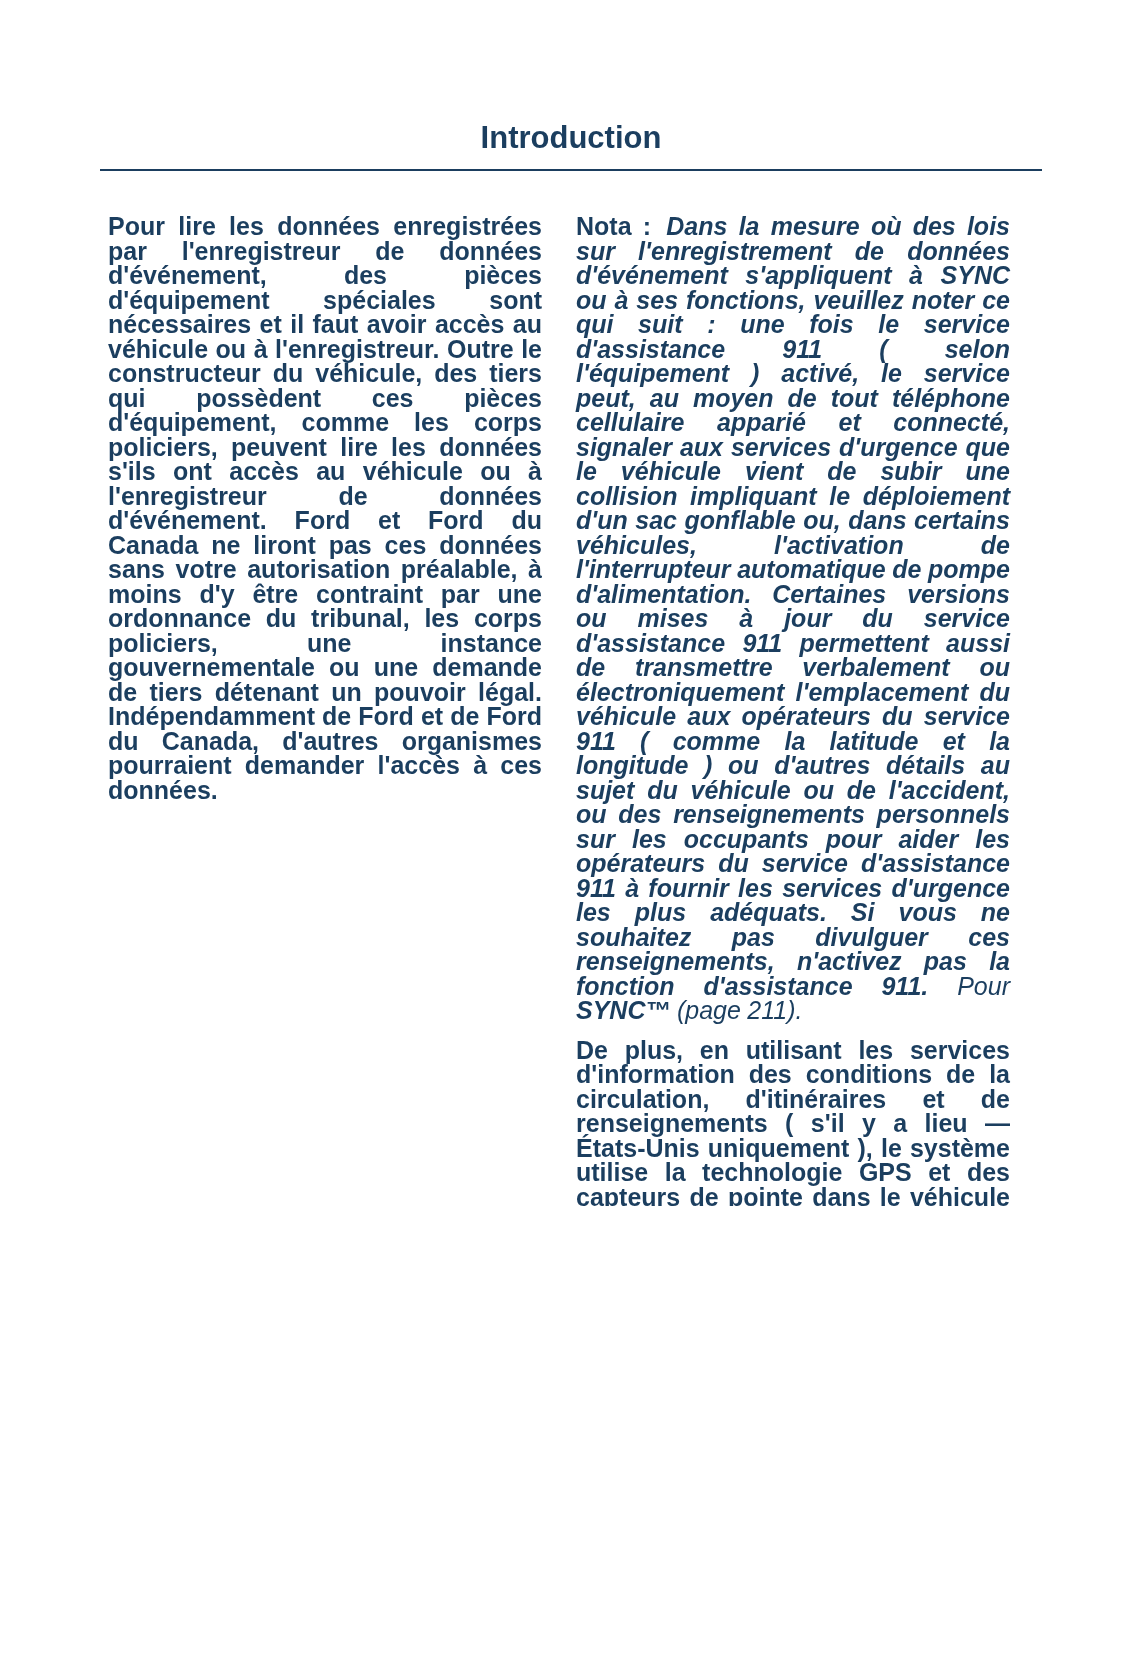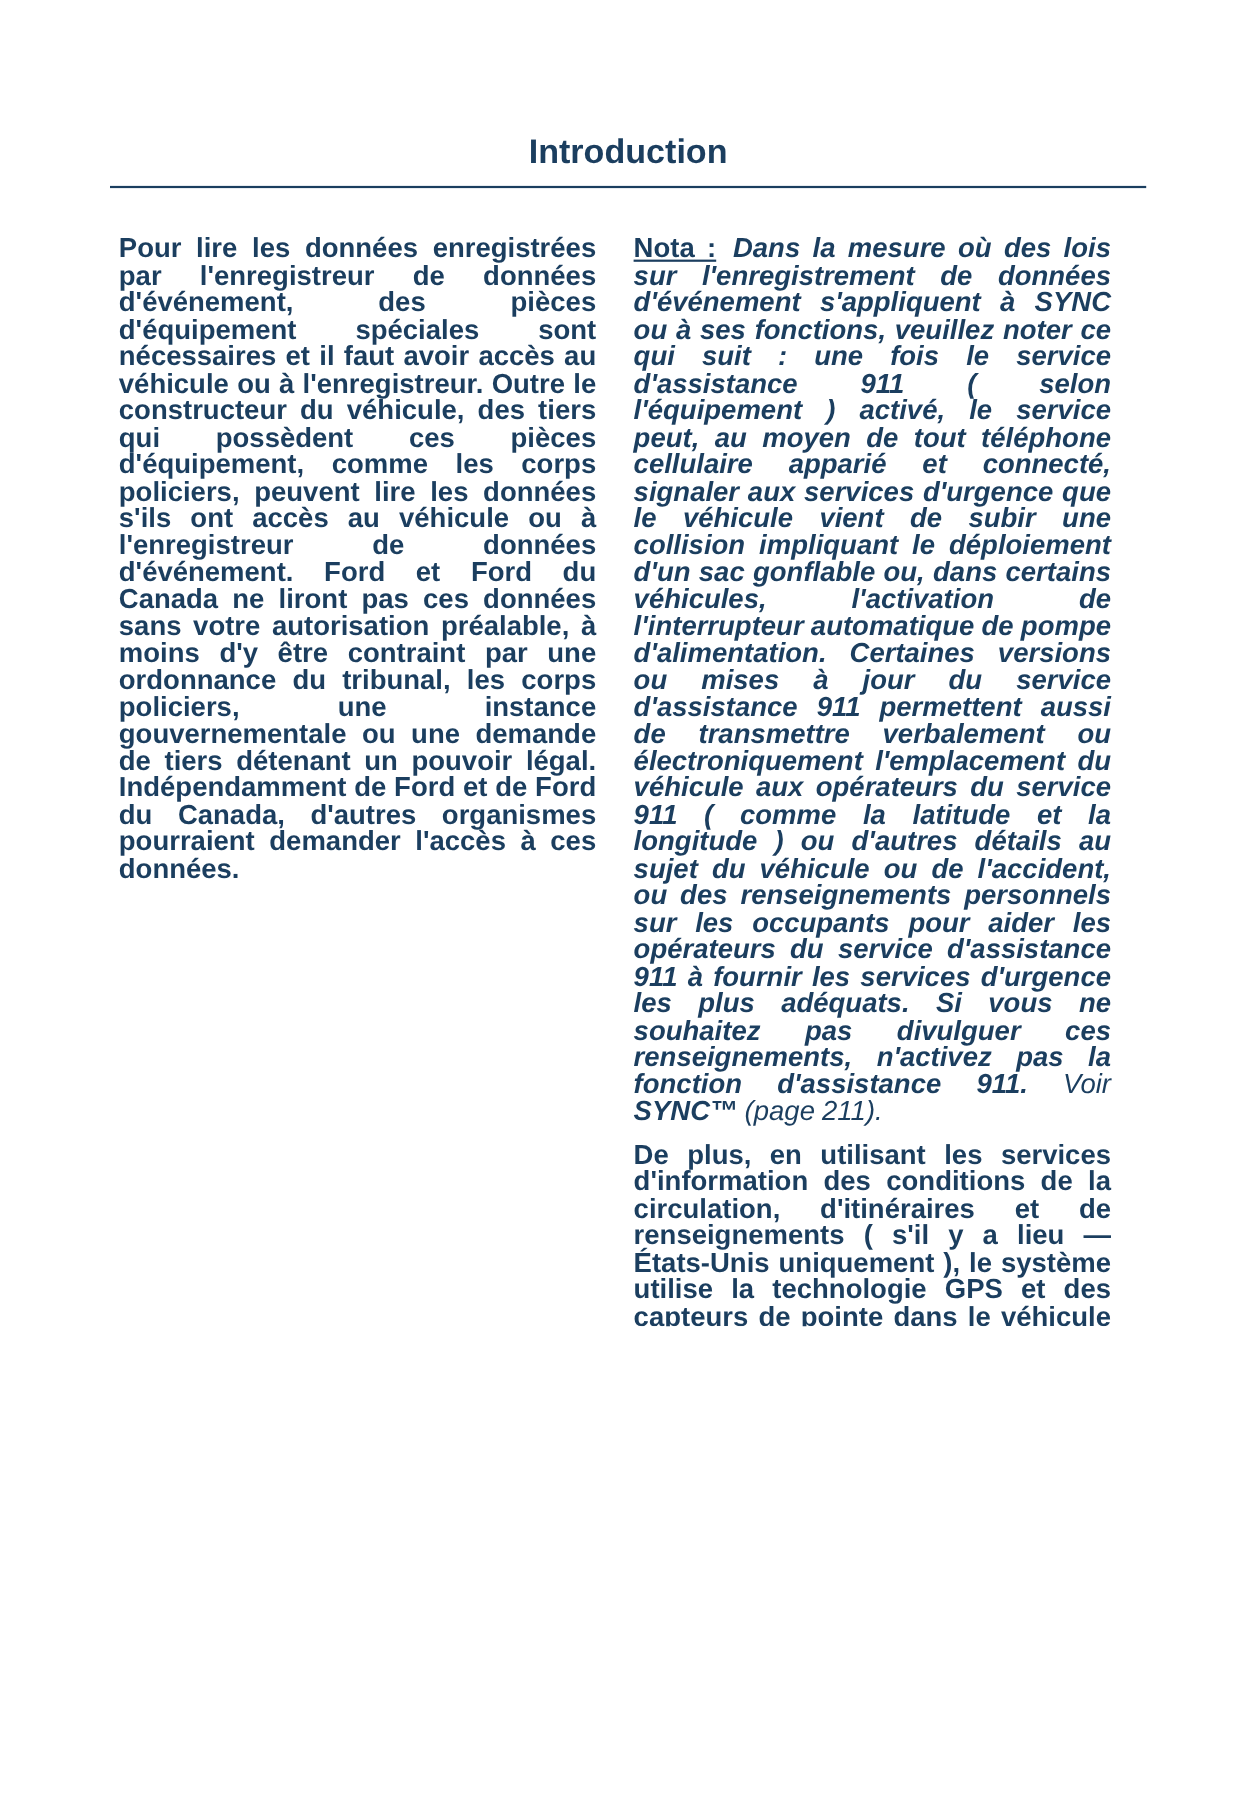--- a/index.html
+++ b/index.html
@@ -47,21 +47,20 @@
     font-weight: bold;
     text-align: justify;
     word-spacing: -0.5px;
   }
   .para + .para { margin-top: 15px; }
   .note { font-style: italic; }
   .nota-label {
     font-style: normal;
     font-weight: bold;
     padding-right: 4px;
-    text-decoration: underline;
   }
   .ref-prefix, .ref-page {
     font-weight: normal;
     font-style: italic;
   }
   .ref-name { font-weight: bold; font-style: italic; }
   .page-number {
     position: absolute;
     top: 1378px;
     left: 0;
@@ -94,21 +93,21 @@
   <main class="columns">
 
     <section class="col col-left">
       <p class="para">Pour lire les données enregistrées par l'enregistreur de données d'événement, des pièces d'équipement spéciales sont nécessaires et il faut avoir accès au véhicule ou à l'enregistreur. Outre le constructeur du véhicule, des tiers qui possèdent ces pièces d'équipement, comme les corps policiers, peuvent lire les données s'ils ont accès au véhicule ou à l'enregistreur de données d'événement. Ford et Ford du Canada ne liront pas ces données sans votre autorisation préalable, à moins d'y être contraint par une ordonnance du tribunal, les corps policiers, une instance gouvernementale ou une demande de tiers détenant un pouvoir légal. Indépendamment de Ford et de Ford du Canada, d'autres organismes pourraient demander l'accès à ces données.</p>
     </section>
 
     <section class="col col-right">
       <p class="para note">
         <strong class="nota-label">Nota :</strong>
         <span class="note-body">Dans la mesure où des lois sur l'enregistrement de données d'événement s'appliquent à SYNC ou à ses fonctions, veuillez noter ce qui suit : une fois le service d'assistance 911 ( selon l'équipement ) activé, le service peut, au moyen de tout téléphone cellulaire apparié et connecté, signaler aux services d'urgence que le véhicule vient de subir une collision impliquant le déploiement d'un sac gonflable ou, dans certains véhicules, l'activation de l'interrupteur automatique de pompe d'alimentation. Certaines versions ou mises à jour du service d'assistance 911 permettent aussi de transmettre verbalement ou électroniquement l'emplacement du véhicule aux opérateurs du service 911 ( comme la latitude et la longitude ) ou d'autres détails au sujet du véhicule ou de l'accident, ou des renseignements personnels sur les occupants pour aider les opérateurs du service d'assistance 911 à fournir les services d'urgence les plus adéquats. Si vous ne souhaitez pas divulguer ces renseignements, n'activez pas la fonction d'assistance 911.</span>
-        <span class="ref-prefix">Voir</span>
+        <span class="ref-prefix">Pour</span>
         <span class="ref-name">SYNC™</span>
         <span class="ref-page">(page 211).</span>
       </p>
       <p class="para">De plus, en utilisant les services d'information des conditions de la circulation, d'itinéraires et de renseignements ( s'il y a lieu — États-Unis uniquement ), le système utilise la technologie GPS et des capteurs de pointe dans le véhicule pour déterminer l'emplacement actuel du véhicule, sa trajectoire et sa vitesse ( les « allers et retours du véhicule » ) afin de vous renseigner sur les itinéraires, la circulation ou les adresses d'entreprises, selon vos besoins. Si vous préférez que Ford ou ses fournisseurs ne reçoivent pas cette</p>
     </section>
 
   </main>
 
   <div class="page-number">11</div>
 

